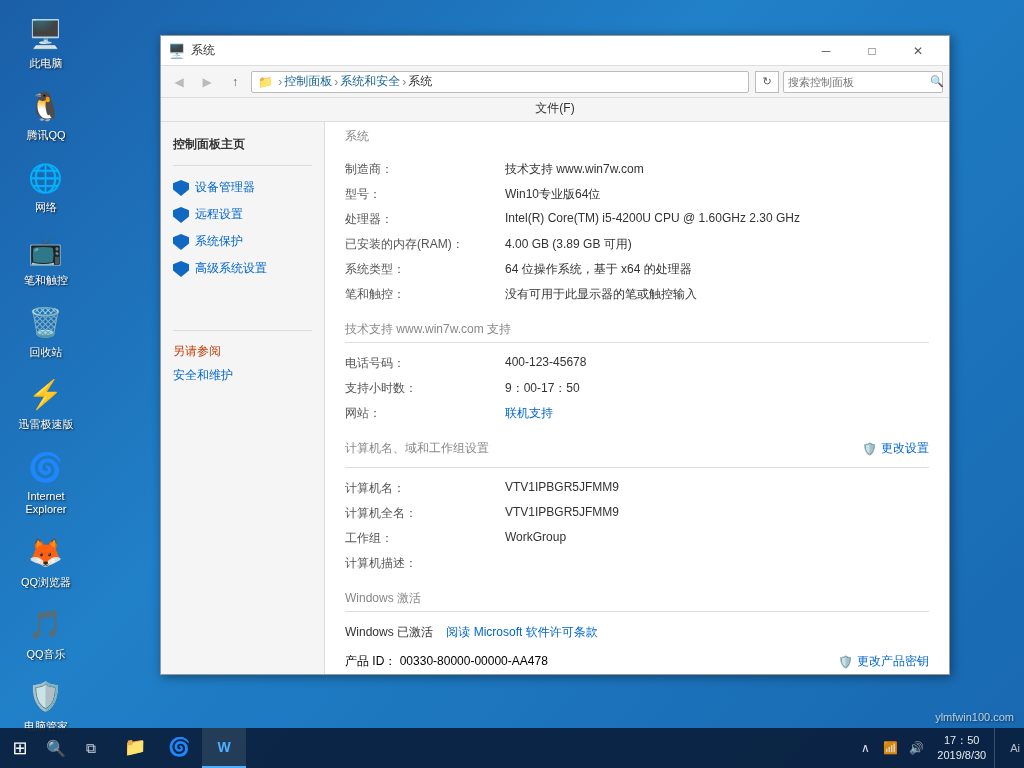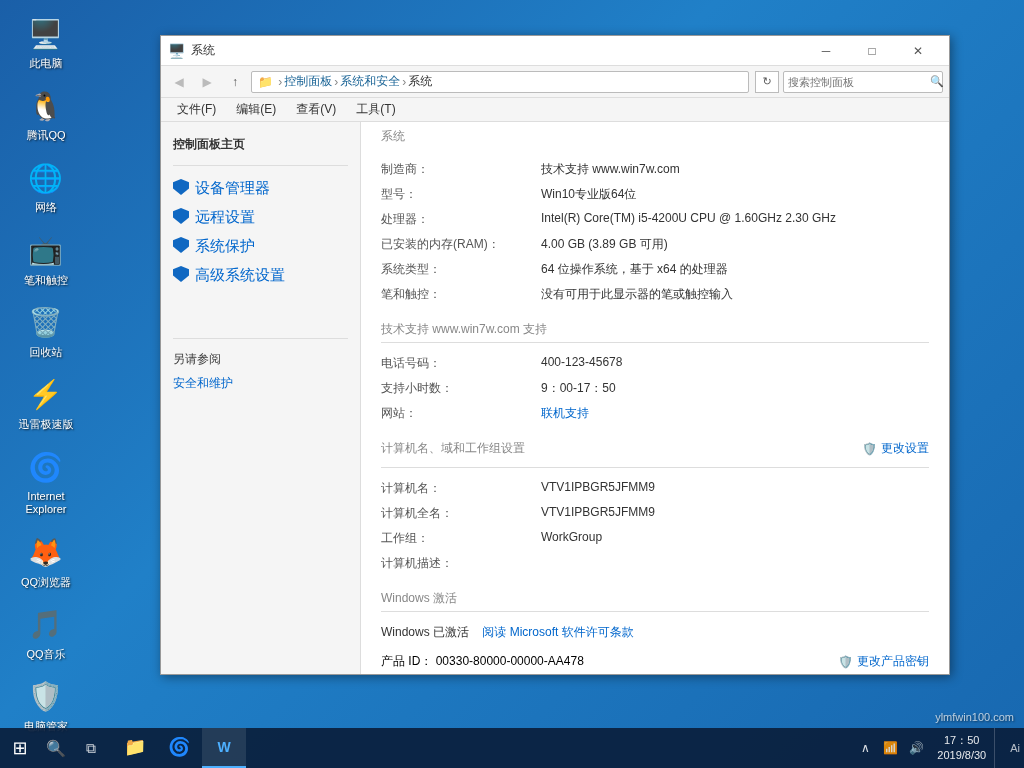--- a/index.html
+++ b/index.html
@@ -284,76 +284,77 @@
 
     
     .menu-bar {
       height: 24px;
       background: #f5f5f5;
       border-bottom: 1px solid #ddd;
       display: flex;
       align-items: center;
       padding: 0 8px;
       gap: 4px;
+      flex-direction: column;
     }
     .menu-item {
       padding: 2px 8px;
       cursor: pointer;
       font-size: 12px;
       color: #333;
       border-radius: 2px;
     }
 
     
     .window-content {
       display: flex;
       flex: 1;
       overflow: hidden;
     }
 
     
     .sidebar {
-      width: 200px;
+      width: 164px;
       background: #f5f5f5;
       border-right: 1px solid #ddd;
       padding: 10px 0;
       overflow-y: auto;
       flex-shrink: 0;
     }
     .sidebar-section-title {
       font-size: 12px;
       color: #333;
       padding: 4px 12px;
       font-weight: bold;
     }
     .sidebar-link {
       display: flex;
-      align-items: flex-start;
+      align-items: flex-end;
       padding: 5px 12px;
       cursor: pointer;
       color: #0066cc;
-      font-size: 15px;
+      font-size: 12px;
       gap: 6px;
     }
     .sidebar-link .shield-icon {
       width: 16px;
       height: 16px;
       background: #1068c2;
       clip-path: polygon(50% 0%, 100% 20%, 100% 60%, 50% 100%, 0% 60%, 0% 20%);
       flex-shrink: 0;
     }
     .sidebar-divider {
       height: 1px;
       background: #ddd;
       margin: 8px 12px;
     }
     .sidebar-also-see {
       padding: 4px 12px;
       font-size: 12px;
-      color: #404040;
+      color: #c2410c;
     }
     .sidebar-also-link {
       display: block;
       padding: 3px 12px;
       color: #0066cc;
       font-size: 12px;
       cursor: pointer;
     }
 
     

